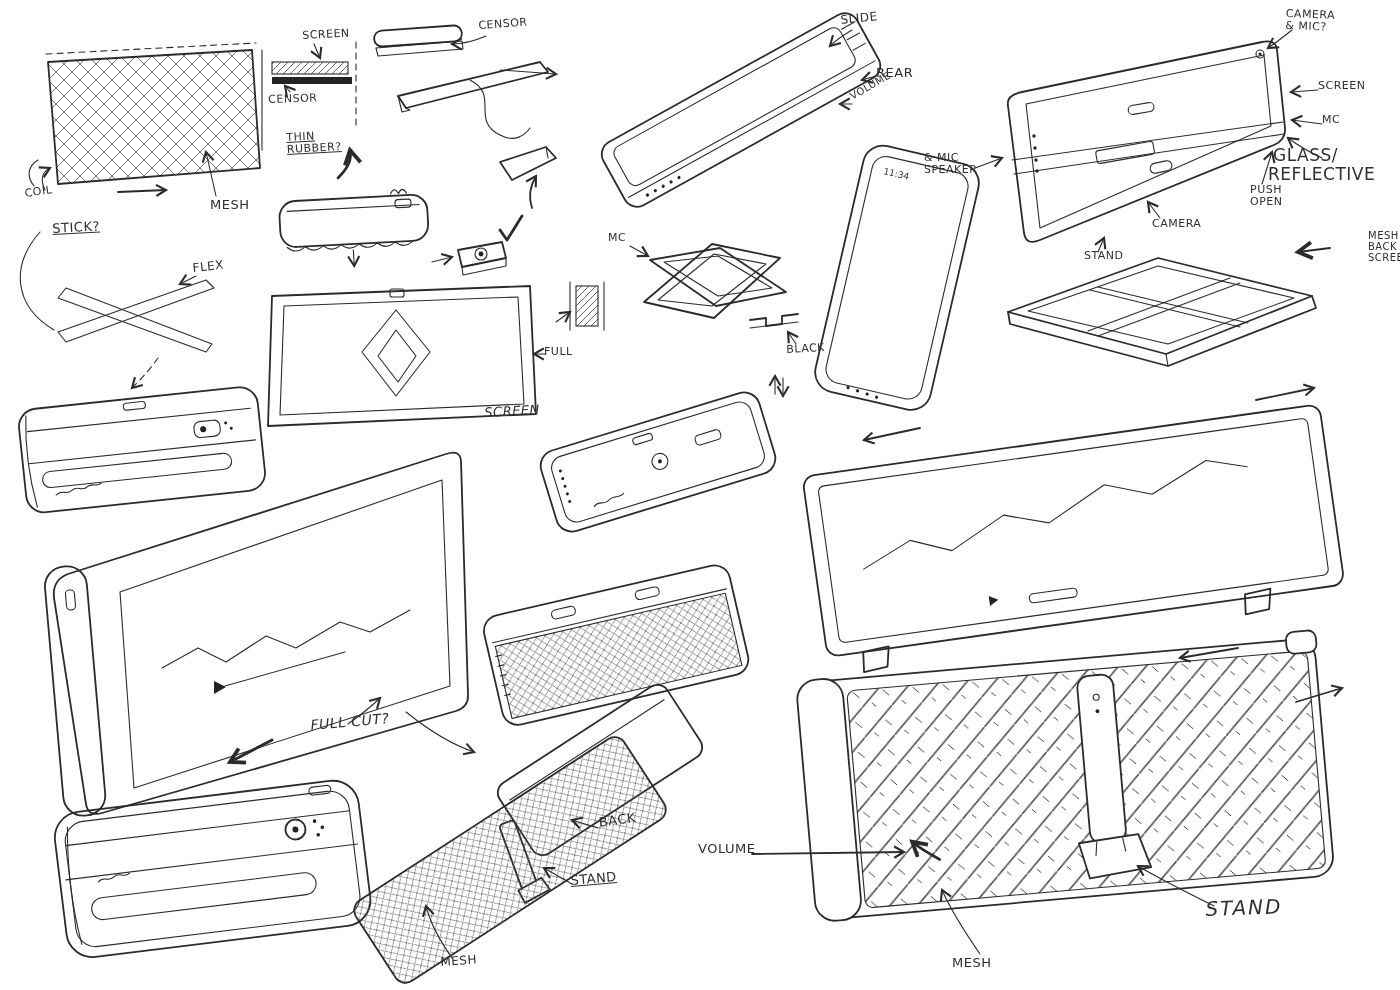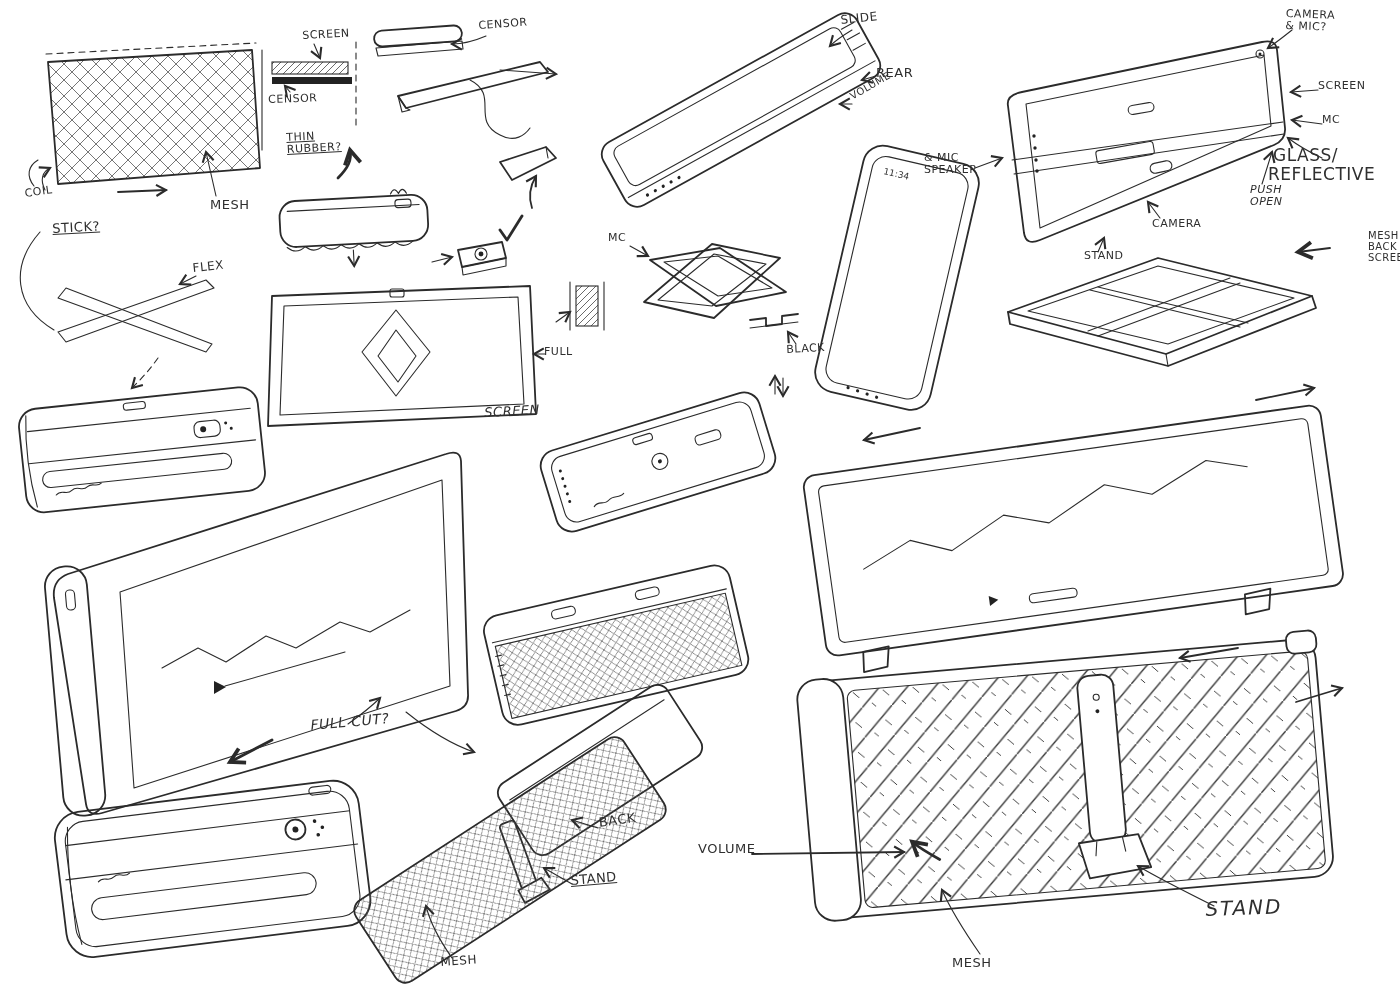--- a/index.html
+++ b/index.html
@@ -338,21 +338,21 @@
 <span class="ann" style="left:876px;top:66px;font-size:13px;">REAR</span>
 <span class="ann" style="left:848px;top:92px;font-size:10px;transform:rotate(-30deg);">VOLUME</span>
 <span class="ann" style="left:608px;top:232px;font-size:11px;">MC</span>
 <span class="ann" style="left:786px;top:344px;font-size:11px;transform:rotate(-3deg);">BLACK</span>
 <span class="ann" style="left:544px;top:346px;font-size:11px;">FULL</span>
 <span class="ann it" style="left:484px;top:406px;font-size:13px;transform:rotate(-3deg);">SCREEN</span>
 <span class="ann" style="left:1286px;top:8px;font-size:11px;width:62px;transform:rotate(2deg);">CAMERA &amp; MIC?</span>
 <span class="ann" style="left:1318px;top:80px;font-size:11px;">SCREEN</span>
 <span class="ann" style="left:1322px;top:114px;font-size:11px;">MC</span>
 <span class="ann" style="left:1268px;top:146px;font-size:17px;width:70px;text-align:right;">GLASS/ REFLECTIVE</span>
-<span class="ann" style="left:1250px;top:184px;font-size:11px;width:42px;font-style:italic;">PUSH OPEN</span>
+<span class="ann" style="left:1250px;top:184px;font-size:11px;width:42px;">PUSH OPEN</span>
 <span class="ann" style="left:1152px;top:218px;font-size:11px;">CAMERA</span>
 <span class="ann" style="left:1084px;top:250px;font-size:11px;">STAND</span>
 <span class="ann" style="left:924px;top:152px;font-size:11px;width:58px;">&amp; MIC SPEAKER</span>
 <span class="ann" style="left:1332px;top:230px;font-size:10px;width:56px;margin-left:36px;">MESH BACK OF SCREEN</span>
 <span class="ann it" style="left:310px;top:718px;font-size:14px;transform:rotate(-5deg);">FULL CUT?</span>
 <span class="ann" style="left:598px;top:816px;font-size:13px;transform:rotate(-8deg);">BACK</span>
 <span class="ann u" style="left:570px;top:874px;font-size:13px;transform:rotate(-5deg);">STAND</span>
 <span class="ann" style="left:440px;top:956px;font-size:12px;transform:rotate(-4deg);">MESH</span>
 <span class="ann" style="left:698px;top:842px;font-size:13px;">VOLUME</span>
 <span class="ann" style="left:952px;top:956px;font-size:13px;">MESH</span>

